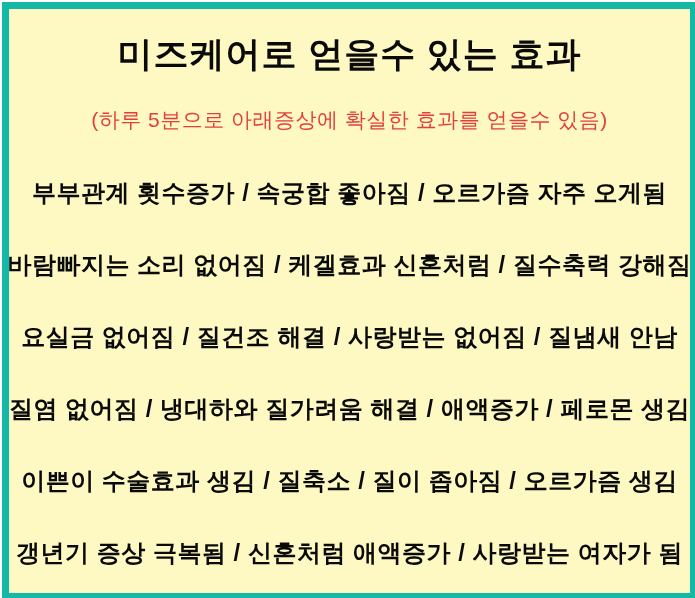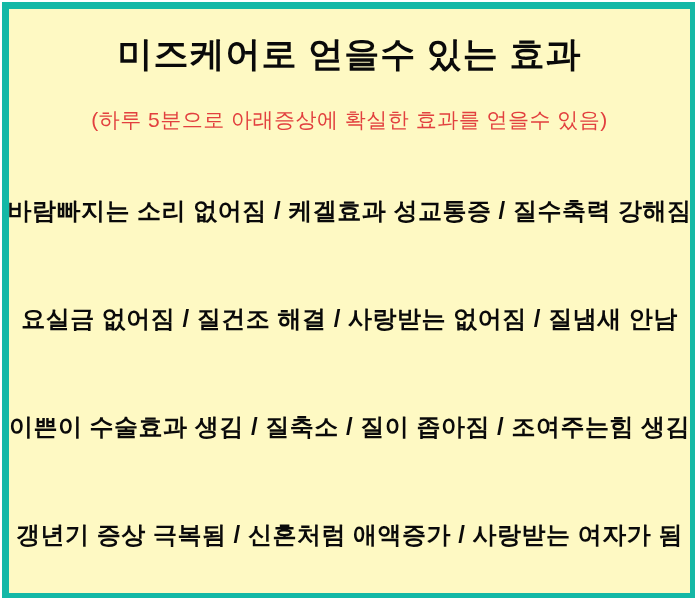--- a/index.html
+++ b/index.html
@@ -66,18 +66,20 @@
 </style>
 </head>
 <body>
 
 <div class="poster">
   <div class="poster-title">미즈케어로 얻을수 있는 효과</div>
 
   <div class="poster-subtitle">(하루 5분으로 아래증상에 확실한 효과를 얻을수 있음)</div>
 
   <div class="effects-list">
-    <div class="effect-line">바람빠지는 소리 없어짐 / 케겔효과 성교통증 / 질수축력 강해짐</div>
+    <div class="effect-line">부부관계 횟수증가 / 속궁합 좋아짐 / 오르가즘 자주 오게됨</div>
+    <div class="effect-line">바람빠지는 소리 없어짐 / 케겔효과 신혼처럼 / 질수축력 강해짐</div>
     <div class="effect-line">요실금 없어짐 / 질건조 해결 / 사랑받는 없어짐 / 질냄새 안남</div>
-    <div class="effect-line">이쁜이 수술효과 생김 / 질축소 / 질이 좁아짐 / 조여주는힘 생김</div>
+    <div class="effect-line">질염 없어짐 / 냉대하와 질가려움 해결 / 애액증가 / 페로몬 생김</div>
+    <div class="effect-line">이쁜이 수술효과 생김 / 질축소 / 질이 좁아짐 / 오르가즘 생김</div>
     <div class="effect-line">갱년기 증상 극복됨 / 신혼처럼 애액증가 / 사랑받는 여자가 됨</div>
   </div>
 </div>
 
 </body></html>

